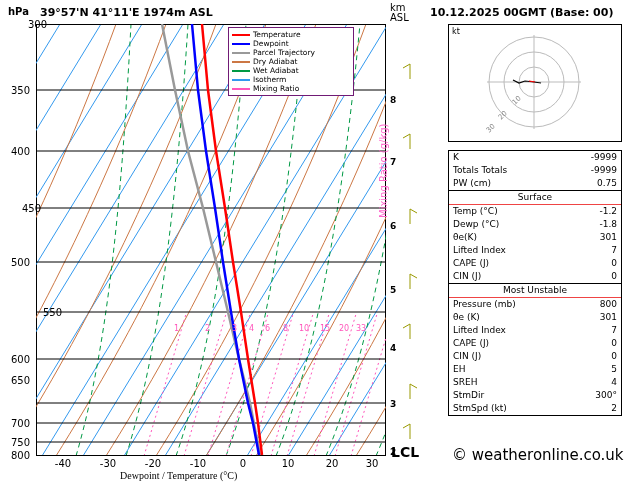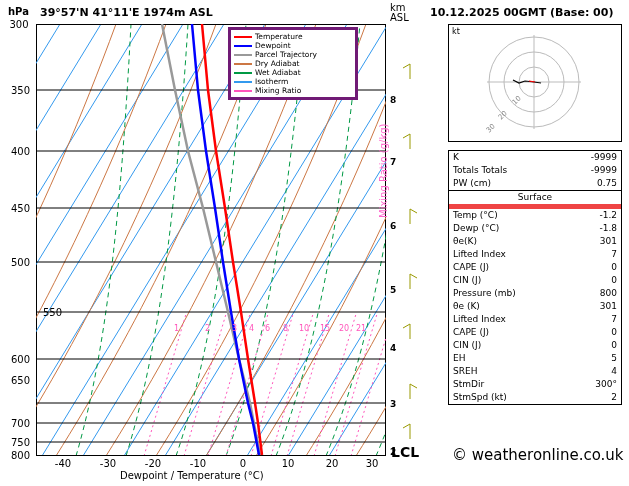--- a/index.html
+++ b/index.html
@@ -9,32 +9,32 @@
   .tiny{font-size:8px;}
   
   #skewt{left:36px;top:24px;width:350px;height:432px;}
   #plotbox{position:absolute;left:36px;top:24px;width:350px;height:432px;border:1px solid #000;box-sizing:border-box;background:#fff;}
   #title{left:40px;top:6px;font-size:11px;font-weight:bold;}
   #hpa{left:8px;top:6px;font-size:10px;}
   #kmasl{left:390px;top:3px;font-size:10px;line-height:10px;}
   #date{left:430px;top:6px;font-size:11px;font-weight:bold;}
   .ytick{position:absolute;right:0;font-size:10px;text-align:right;width:30px;}
   .xtick{position:absolute;top:0;font-size:10px;text-align:center;width:40px;}
-  #xaxislabel{left:120px;top:470px;font-size:10px;}
+  #xaxislabel{left:120px;top:470px;font-size:10px;font-family:Liberation Serif, serif;}
   
-  #legend{position:absolute;left:228px;top:27px;width:118px;background:#fff;border:3px solid #701a75;padding:2px 3px;font-size:7.5px;line-height:9px;}
+  #legend{position:absolute;left:228px;top:27px;width:118px;background:#fff;border:1px solid #701a75;padding:2px 3px;font-size:7.5px;line-height:9px;}
   #legend .row{display:flex;align-items:center;height:9px;}
   #legend .sw{width:18px;height:0;border-top-width:2px;border-top-style:solid;margin-right:3px;}
   
   #mixlabel{position:absolute;left:378px;top:218px;transform:rotate(-90deg);transform-origin:left top;font-size:10px;color:#ff66cc;white-space:nowrap;}
   
   #hodo{position:absolute;left:448px;top:24px;width:172px;height:116px;border:1px solid #000;background:#fff;}
   #tbl{position:absolute;left:448px;top:150px;width:172px;border:1px solid #000;background:#fff;font-size:9px;}
   #tbl .r{display:flex;justify-content:space-between;padding:0 4px;height:13px;line-height:13px;}
-  #tbl .hdr{text-align:center;display:block;height:13px;line-height:13px;border-top:1px solid #000;border-bottom:5px solid #ef4444;}
+  #tbl .hdr{text-align:center;display:block;height:13px;line-height:13px;border-top:1px solid #000;border-bottom:1px solid #ef4444;}
   #credit{position:absolute;left:452px;top:446px;font-size:15px;color:#000;}
   #kt{position:absolute;left:452px;top:27px;font-size:8px;}
   #lcl{position:absolute;left:375px;top:444px;font-size:14px;margin-left:16px;}
 </style>
 </head>
 <body>
 
 <div class="abs lbl" id="hpa">hPa</div>
 <div class="abs" id="title">39°57'N 41°11'E 1974m ASL</div>
 <div class="abs" id="kmasl">
@@ -120,24 +120,24 @@
     </g>
 
     <polyline points="224,431 214,379 203,335 192,288 180,238 167,184 152,127 139,66 126,0" fill="none" stroke="#999999" stroke-width="2.5"></polyline>
 
     <polyline points="226,431 222,399 219,379 212,335 205,288 197,238 189,184 180,127 172,66 166,0" fill="none" stroke="#ff0000" stroke-width="2.5"></polyline>
 
     <polyline points="223,431 217,399 212,379 203,335 195,288 187,238 179,184 170,127 162,66 156,0" fill="none" stroke="#0000ff" stroke-width="2.5"></polyline>
   </g>
 </svg>
 
-<div class="abs ytick" style="left:4px;top:19px;text-align:center;">300</div>
+<div class="abs ytick" style="left:17px;top:19px;">300</div>
 <div class="abs ytick" style="left:0px;top:85px;">350</div>
 <div class="abs ytick" style="left:0px;top:146px;">400</div>
-<div class="abs ytick" style="left:0px;top:203px;">450</div>
+<div class="abs ytick" style="left:0px;top:203px;padding-left:11px;">450</div>
 <div class="abs ytick" style="left:0px;top:257px;">500</div>
 <div class="abs ytick" style="left:0px;top:307px;margin-left:32px;">550</div>
 <div class="abs ytick" style="left:0px;top:354px;">600</div>
 <div class="abs ytick" style="left:0px;top:375px;">650</div>
 <div class="abs ytick" style="left:0px;top:418px;">700</div>
 <div class="abs ytick" style="left:0px;top:437px;">750</div>
 <div class="abs ytick" style="left:0px;top:450px;">800</div>
 
 <div class="abs lbl" style="left:390px;top:95px;">8</div>
 <div class="abs lbl" style="left:390px;top:157px;">7</div>
@@ -180,21 +180,21 @@
 
 <div class="abs tiny" style="left:174px;top:324px;color:#ff55bb;">1</div>
 <div class="abs tiny" style="left:205px;top:324px;color:#ff55bb;">2</div>
 <div class="abs tiny" style="left:232px;top:324px;color:#ff55bb;">3</div>
 <div class="abs tiny" style="left:249px;top:324px;color:#ff55bb;">4</div>
 <div class="abs tiny" style="left:265px;top:324px;color:#ff55bb;">6</div>
 <div class="abs tiny" style="left:283px;top:324px;color:#ff55bb;">8</div>
 <div class="abs tiny" style="left:299px;top:324px;color:#ff55bb;">10</div>
 <div class="abs tiny" style="left:320px;top:324px;color:#ff55bb;">15</div>
 <div class="abs tiny" style="left:339px;top:324px;color:#ff55bb;">20</div>
-<div class="abs tiny" style="left:356px;top:324px;color:#ff55bb;">21</div>
+<div class="abs tiny" style="left:356px;top:324px;color:#ff55bb;">33</div>
 
 <div id="mixlabel">Mixing Ratio (g/kg)</div>
 
 <div id="legend">
   <div class="row">
       <span class="sw" style="border-top-color:#ff0000"></span>
       <span>Temperature</span>
     </div>
   <div class="row">
       <span class="sw" style="border-top-color:#0000ff"></span>
@@ -280,20 +280,21 @@
     </div>
   <div class="r">
       <span>CAPE (J)</span>
       <span>0</span>
     </div>
   <div class="r">
       <span>CIN (J)</span>
       <span>0</span>
     </div>
 
+  <div class="hdr">Most Unstable</div>
   <div class="r">
       <span>Pressure (mb)</span>
       <span>800</span>
     </div>
   <div class="r">
       <span>θe (K)</span>
       <span>301</span>
     </div>
   <div class="r">
       <span>Lifted Index</span>

